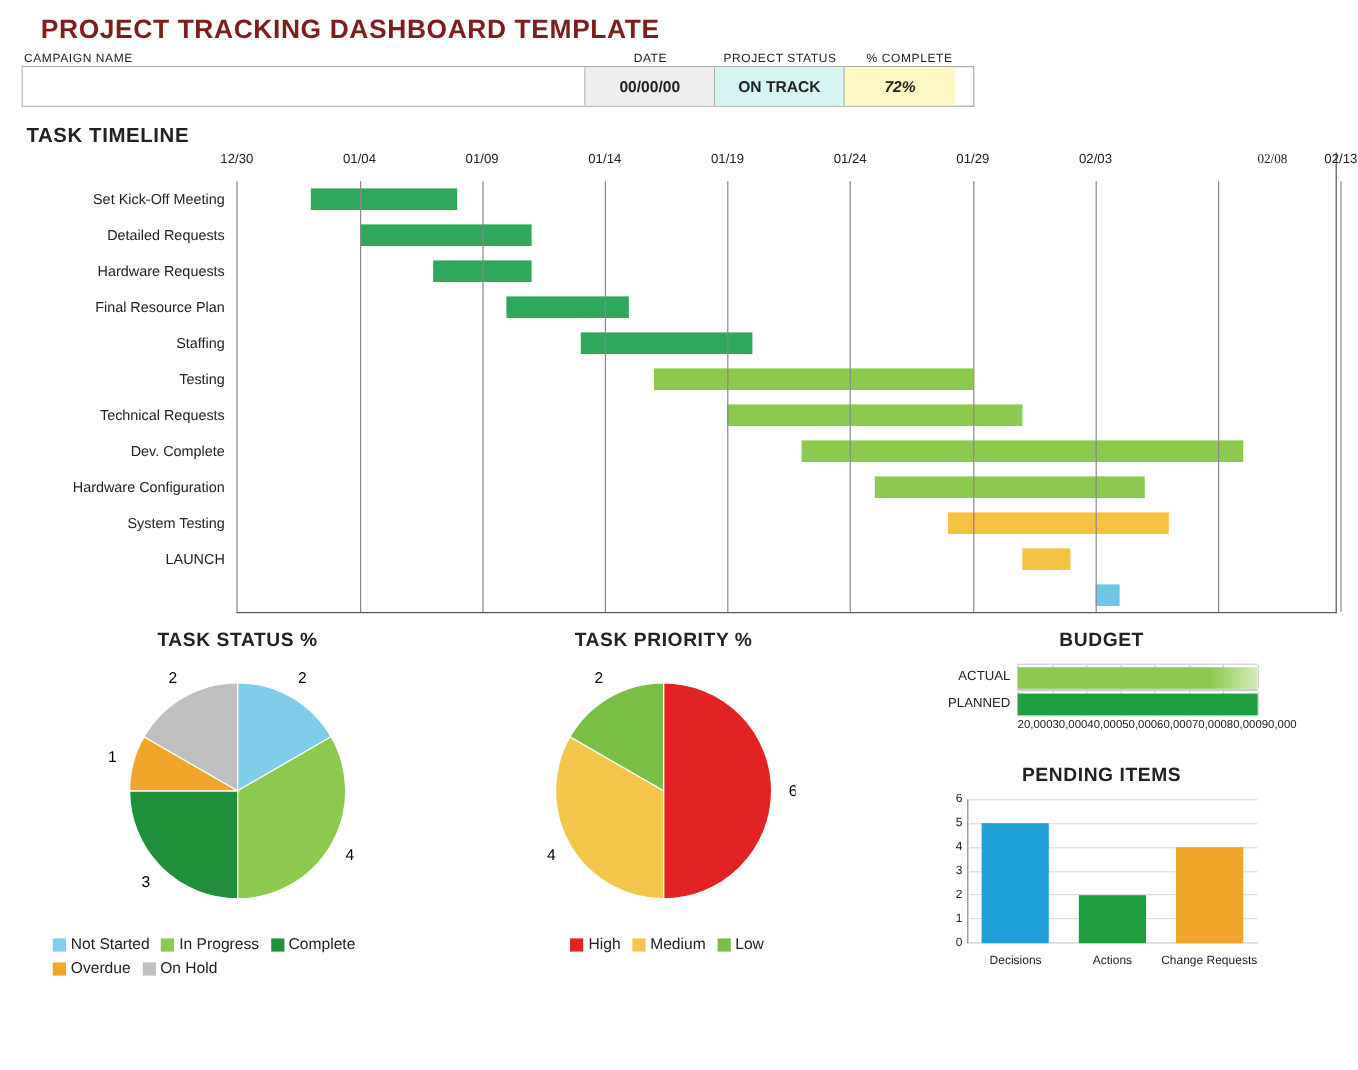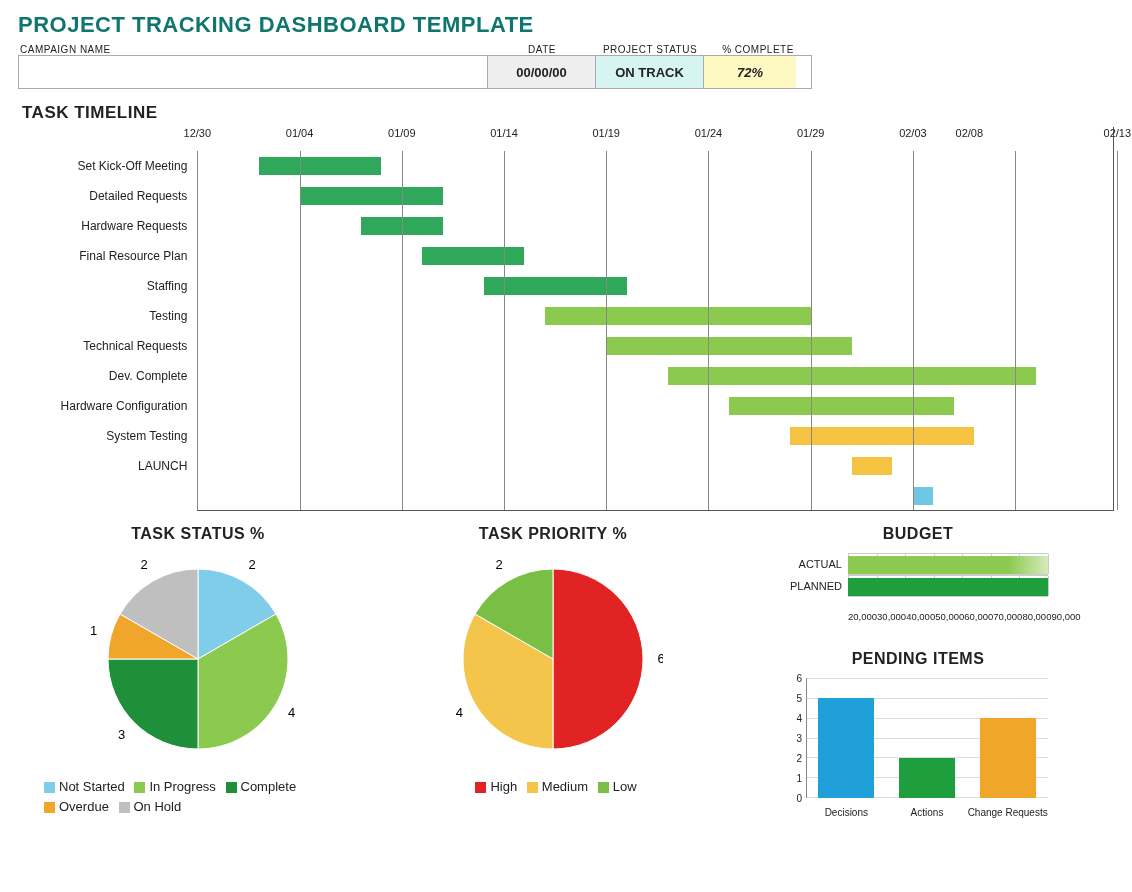--- a/index.html
+++ b/index.html
@@ -7,24 +7,24 @@
     margin: 0;
     padding: 12px 18px;
     font-family: "Century Gothic", "Segoe UI", Arial, sans-serif;
     font-size: 12px;
     color: #222;
     background: #fff;
     width: 1132px;
     height: 892px;
   }
   h1.title {
-    margin: 0 0 6px 0;
+    margin: 0 0 6px 16px;
     font-size: 22px;
     font-weight: 700;
-    color: #0f766e;
+    color: #7f1d1d;
     letter-spacing: 0.5px;
   }
   .header-labels { display: flex; font-size: 10px; letter-spacing: 0.5px; }
   .hl-name { width: 470px; padding-left: 2px; }
   .hl { width: 108px; text-align: center; }
   .header-boxes { display: flex; border: 1px solid #aaa; height: 34px; width: 794px; }
   .hb { border-right: 1px solid #aaa; display:flex; align-items:center; justify-content:center; font-weight:700; font-size:13px;}
   .hb-name { width: 469px; background:#fff; }
   .hb-date { width: 108px; background:#eee; }
   .hb-status { width: 108px; background:#d6f5f2; }
@@ -54,21 +54,21 @@
   .panel-title { font-size:16px; font-weight:700; margin-bottom:6px; letter-spacing:0.5px;}
   .pie-legend { font-size:13px; margin-top:8px; line-height:1.5; width:320px;}
   .lg { display:inline-block; width:11px; height:11px; margin-right:4px; margin-left:6px; vertical-align:middle;}
   .pie-wrap { position:relative; width:220px; height:220px; }
 
   .budget-chart { width:260px; margin-top:4px;}
   .budget-row { display:flex; align-items:center; height:22px;}
   .budget-label { width:60px; text-align:right; font-size:11px; padding-right:6px;}
   .budget-bars { position:relative; flex:1; height:22px; border-top:1px solid #ccc; border-bottom:1px solid #ccc;}
   .bbar { position:absolute; top:2px; height:18px; left:0; }
-  .budget-axis { display:flex; margin-left:60px; font-size:9.5px; justify-content:space-between; margin-top:14px;}
+  .budget-axis { display:flex; margin-left:60px; font-size:9.5px; justify-content:space-between; margin-top:2px;}
 
   .pending-chart { position:relative; width:260px; height:140px; margin-top:4px;}
   .pending-grid { position:absolute; left:18px; right:0; top:0; bottom:20px; border-left:1px solid #888; border-bottom:1px solid #888;}
   .pending-hline { position:absolute; left:0; right:0; height:1px; background:#ddd;}
   .pending-ylab { position:absolute; left:0; font-size:10px; transform:translateY(-50%); width:14px; text-align:right;}
   .pending-bar { position:absolute; bottom:0; width:56px;}
   .pending-xlab { position:absolute; bottom:0; font-size:10px; text-align:center; transform:translateX(-50%);}
 </style>
 </head>
 <body>
@@ -108,21 +108,21 @@
   <div class="gantt-grid" id="gantt-grid" style="height: 384px;">
     <div class="gantt-top" id="gantt-top">
         <div class="gantt-tick" style="left: 0px;">12/30</div>
         <div class="gantt-tick" style="left: 102.222px;">01/04</div>
         <div class="gantt-tick" style="left: 204.444px;">01/09</div>
         <div class="gantt-tick" style="left: 306.667px;">01/14</div>
         <div class="gantt-tick" style="left: 408.889px;">01/19</div>
         <div class="gantt-tick" style="left: 511.111px;">01/24</div>
         <div class="gantt-tick" style="left: 613.333px;">01/29</div>
         <div class="gantt-tick" style="left: 715.556px;">02/03</div>
-        <div class="gantt-tick" style="left: 772px;">02/08</div>
+        <div class="gantt-tick" style="left: 863px; font-family: Liberation Serif, serif;">02/08</div>
         <div class="gantt-tick" style="left: 920px;">02/13</div>
       </div>
     <div class="gantt-rows" id="gantt-rows">
         <div class="gr">
           <div class="gbar c-dgreen" style="left: 61.3333px; width: 122.667px;"></div>
         </div>
         <div class="gr">
           <div class="gbar c-dgreen" style="left: 102.222px; width: 143.111px;"></div>
         </div>
         <div class="gr">

